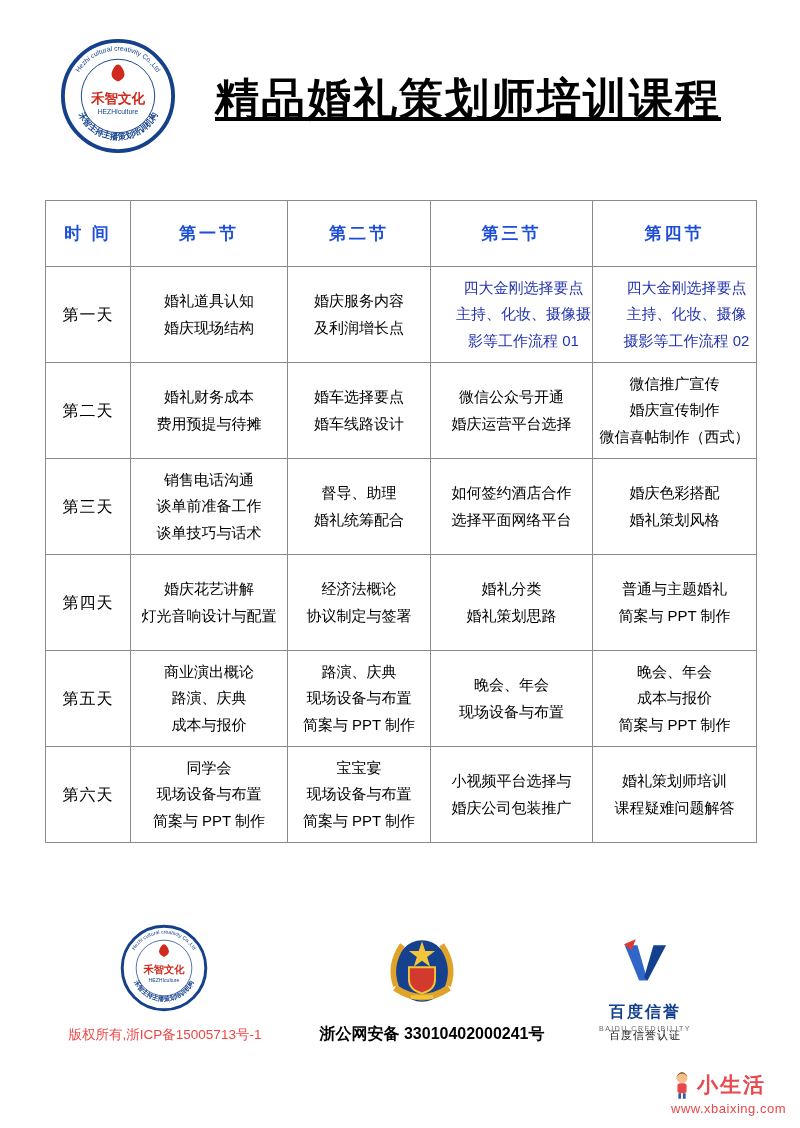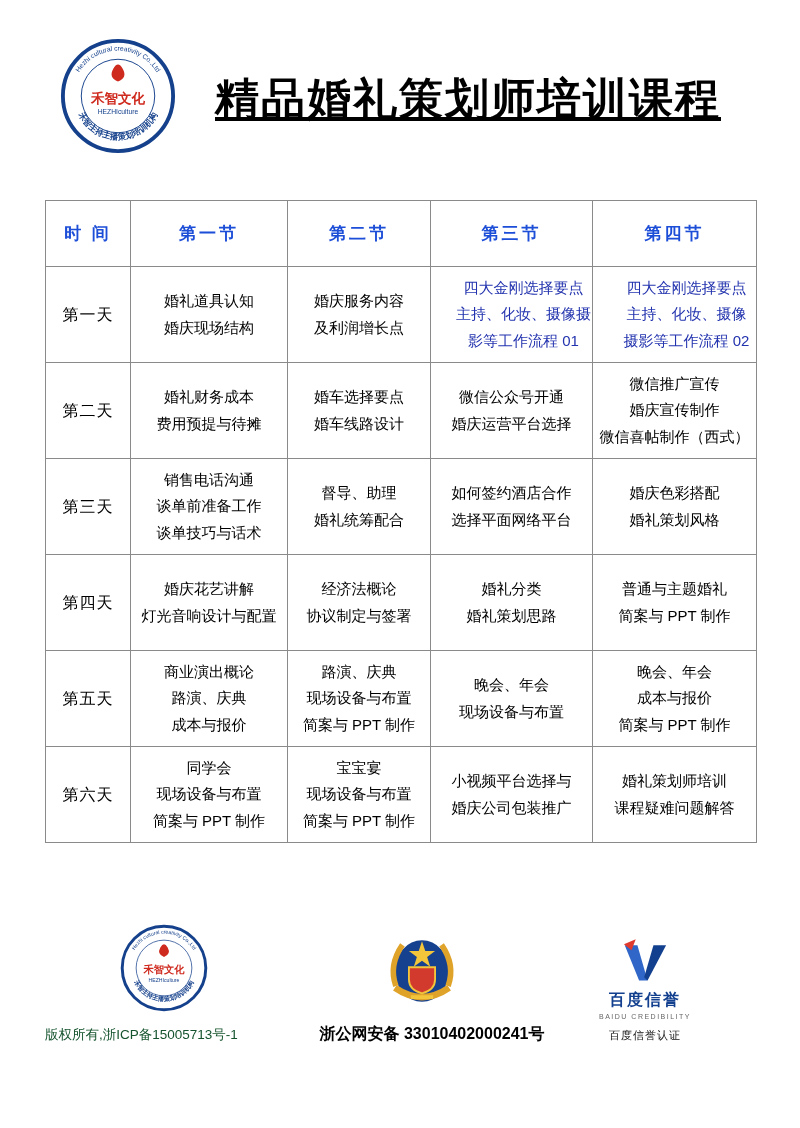--- a/index.html
+++ b/index.html
@@ -31,33 +31,33 @@
     border: 1px solid #8a8a8a; height: 96px;
     font-size: 15px; line-height: 1.75; color: #000;
     text-align: center; vertical-align: middle;
   }
   table.course td.day { font-size: 16px; letter-spacing: 1px; }
   table.course td.blue { color: var(--highlight-blue, #2333ae); padding-left: 24px; }
 
   
   .copyright {
     position: absolute; left: 45px; top: 1026px; width: 240px;
-    text-align: left; font-size: 13.5px; color: #14532d;
+    text-align: center; font-size: 13.5px; color: #ef4444;
   }
   .police-badge { position: absolute; left: 380px; top: 928px; width: 84px; height: 86px; }
   .police-text {
     position: absolute; left: 300px; top: 1024px; width: 240px;
     text-align: center; font-size: 16px; font-weight: bold; color: #000; margin-left: 12px;
   }
   .baidu-block {
     position: absolute; left: 585px; top: 938px; width: 120px;
     display: flex; flex-direction: column; align-items: center;
   }
   .baidu-icon { width: 54px; height: 48px; }
-  .baidu-name { margin-top: 4px; font-size: 16px; font-weight: bold; color: var(--baidu-dark-blue, #123f8e); letter-spacing: 2px; }
+  .baidu-name { margin-top: 16px; font-size: 16px; font-weight: bold; color: var(--baidu-dark-blue, #123f8e); letter-spacing: 2px; }
   .baidu-en { margin-top: 2px; font-size: 7px; letter-spacing: 1.5px; color: #666; }
   .baidu-cert {
     position: absolute; left: 585px; top: 1028px; width: 120px;
     text-align: center; font-size: 11px; color: #111; letter-spacing: 1px;
   }
 
   
   .c-gold { fill: none; stroke: var(--badge-gold, #e0a32a); }
   .f-star { fill: #f3c53a; }
   .f-bblue { fill: var(--badge-blue, #16418e); }
@@ -275,14 +275,29 @@
         <polygon class="f-baidu-l" points="8,7 23,7 35,49 25,49"></polygon>
         <polygon class="f-baidu-r" points="57,7 42,7 31,45 35,49"></polygon>
         <polygon class="f-baidu-red" points="7,6 21,0 16,13"></polygon>
       </svg>
     </div>
     <div class="baidu-name">百度信誉</div>
     <div class="baidu-en">BAIDU CREDIBILITY</div>
   </div>
   <div class="baidu-cert">百度信誉认证</div>
 
+  <div class="watermark">
+    <div class="row1">
+      <span class="mascot">
+        <svg viewBox="0 0 24 32" width="22" height="30" xmlns="http://www.w3.org/2000/svg" aria-hidden="true">
+          <circle cx="12" cy="8" r="6" fill="#f5c08a"></circle>
+          <path d="M6,7 Q12,-3 18,7 L16,5 Q12,2 8,5 Z" fill="#6b4423"></path>
+          <rect x="7" y="14" width="10" height="11" rx="3" fill="#e8474b"></rect>
+          <rect x="8" y="25" width="3" height="6" fill="#3a5a9e"></rect>
+          <rect x="13" y="25" width="3" height="6" fill="#3a5a9e"></rect>
+        </svg>
+      </span>
+      <span class="name">小生活</span>
+    </div>
+    <div class="url">www.xbaixing.com</div>
+  </div>
 
 </div>
 
 </body></html>

